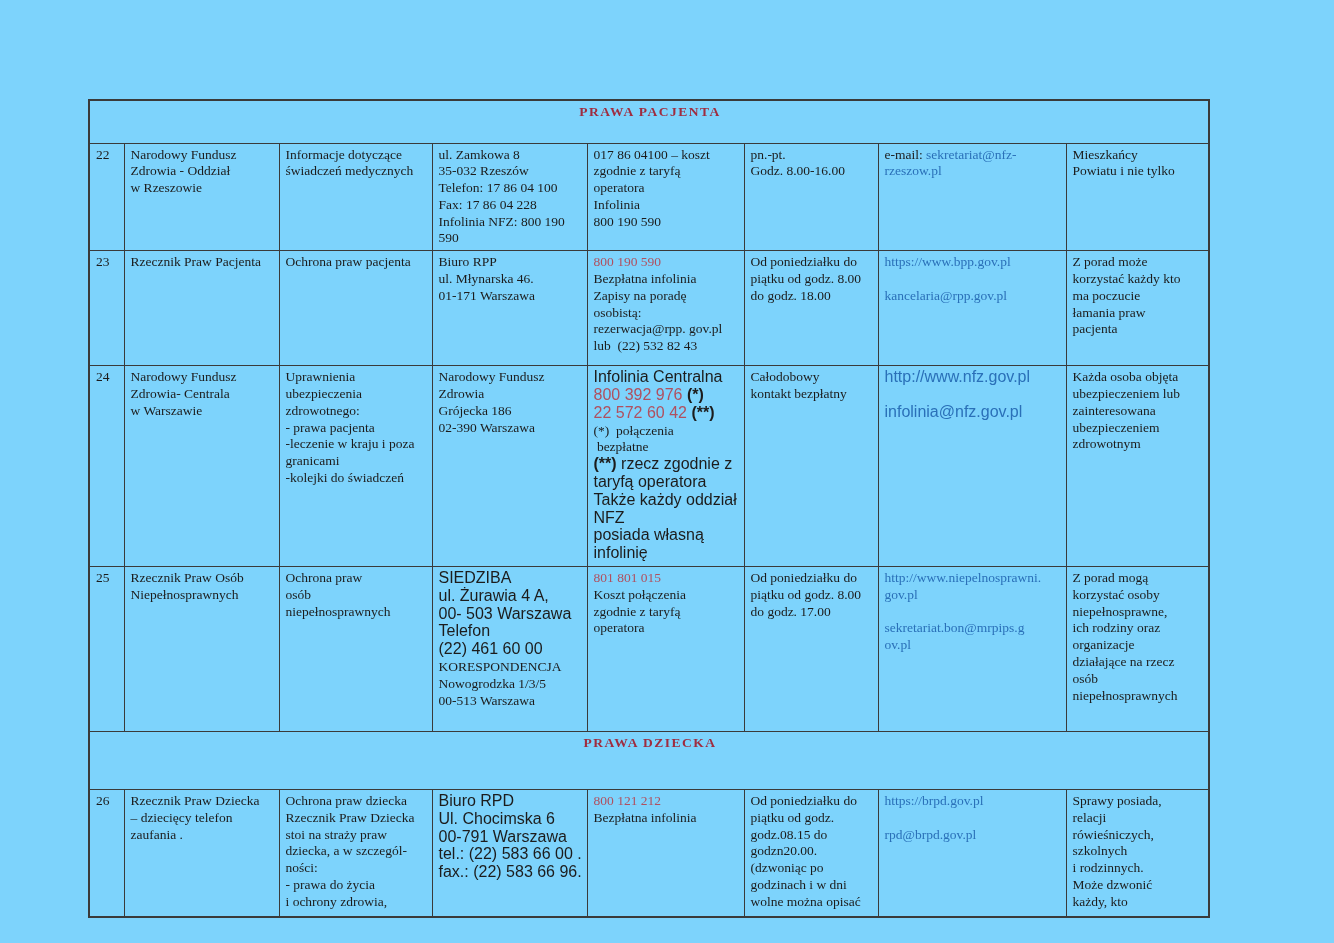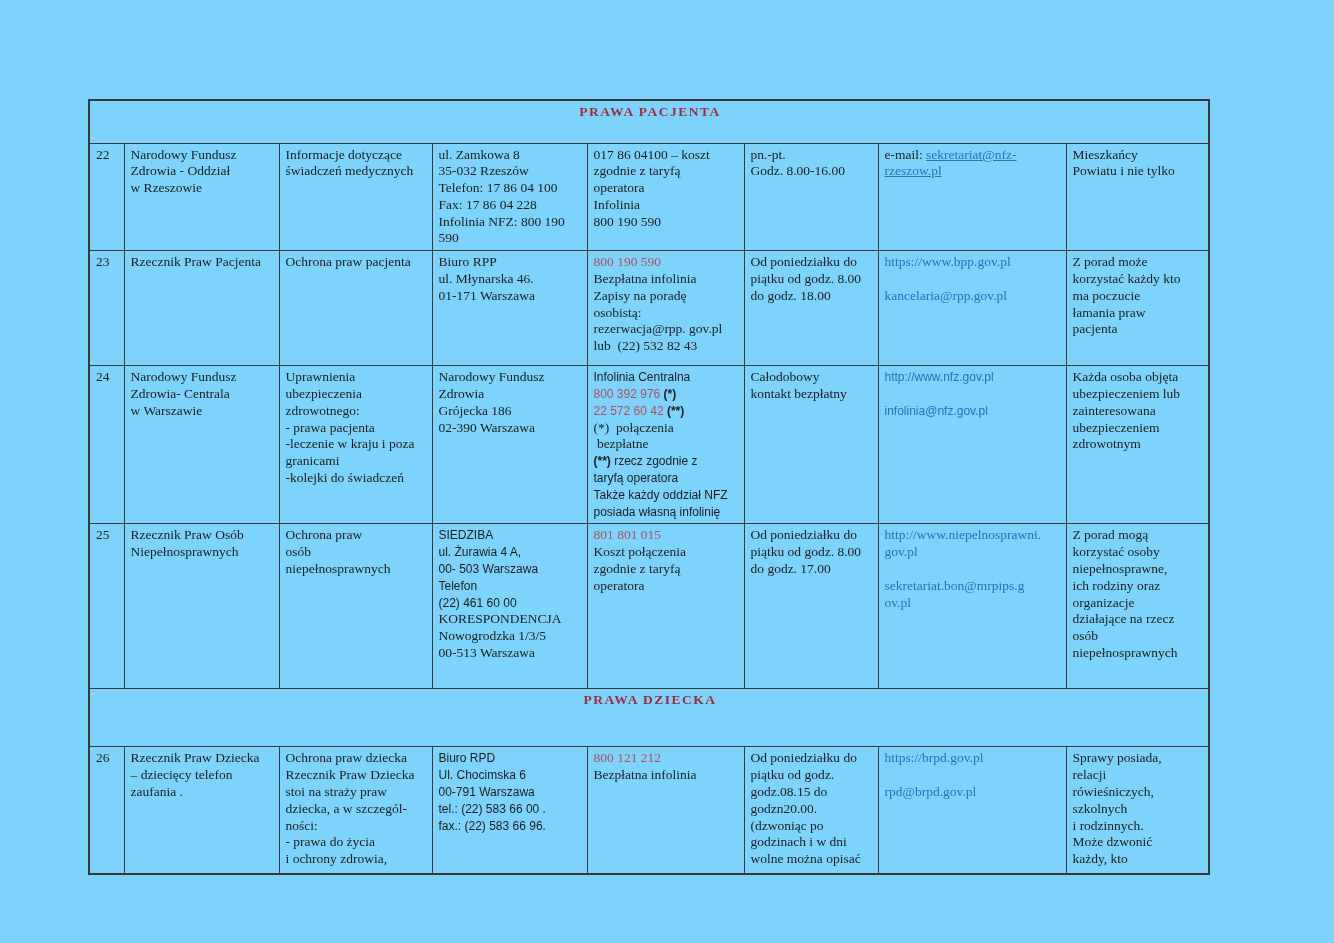--- a/index.html
+++ b/index.html
@@ -40,22 +40,22 @@
     font-size:19px;
     letter-spacing:1.5px;
     color:var(--title-red);
     vertical-align:middle;
     padding:4px 0 2px 0;
   }
   td.num-cell{padding-left:7px;}
   .ln{white-space:pre-wrap;min-height:16.8px;}
   .red{color:var(--phone-red);}
   .link{color:var(--link-blue);}
-  .lu{color:var(--link-blue);text-decoration:underline;}
-  .sans{font-family:"Liberation Sans", sans-serif;font-size:12px;}
+  .lu{color:var(--link-blue);}
+  .sans{font-family:"Liberation Sans", sans-serif;font-size:16px;}
   .b{font-weight:bold;}
 </style>
 </head>
 <body>
 
 <div class="scan-page">
   <table class="doc">
     <colgroup>
       <col style="width:35px">
         <col style="width:155px">

